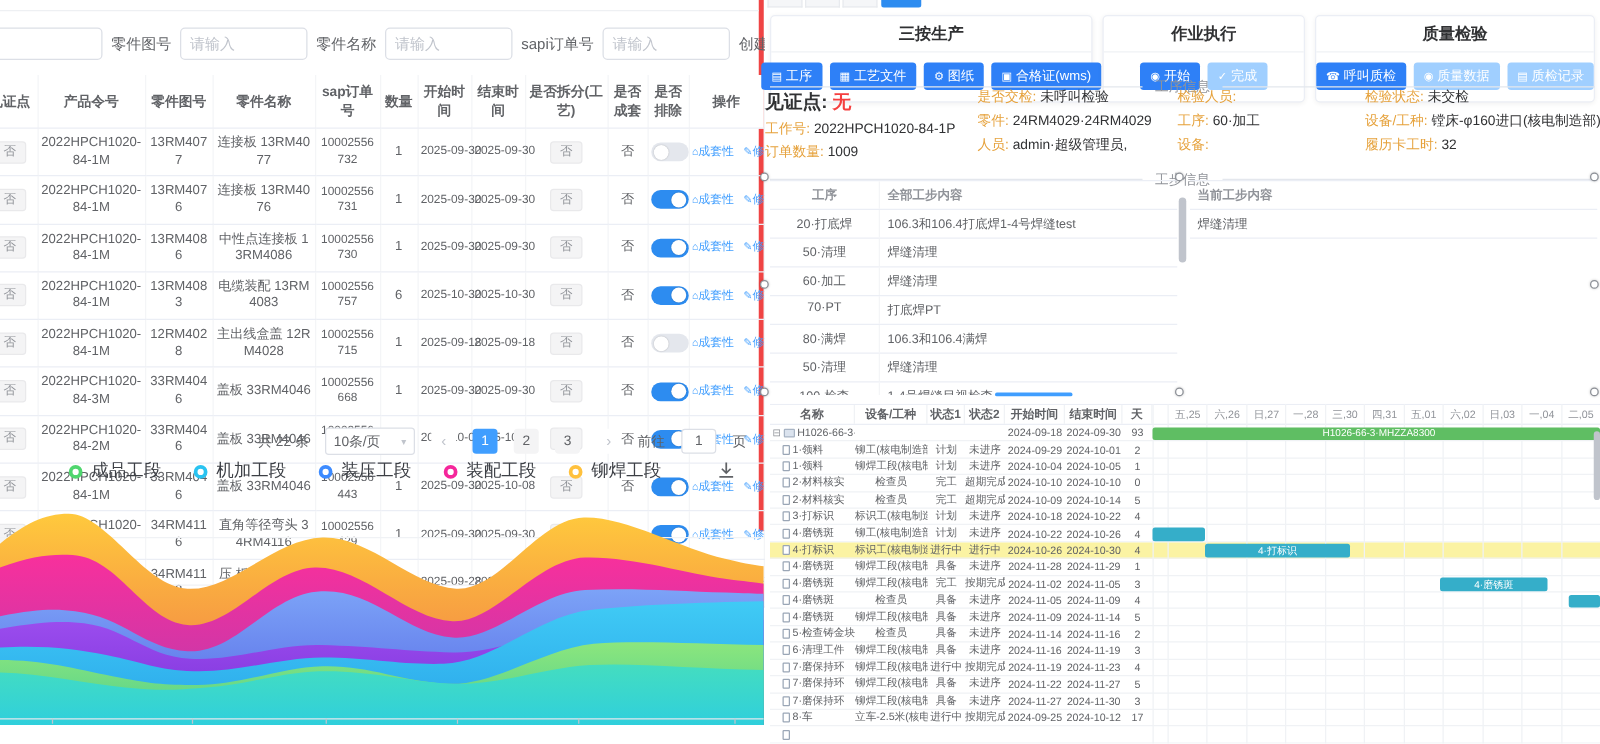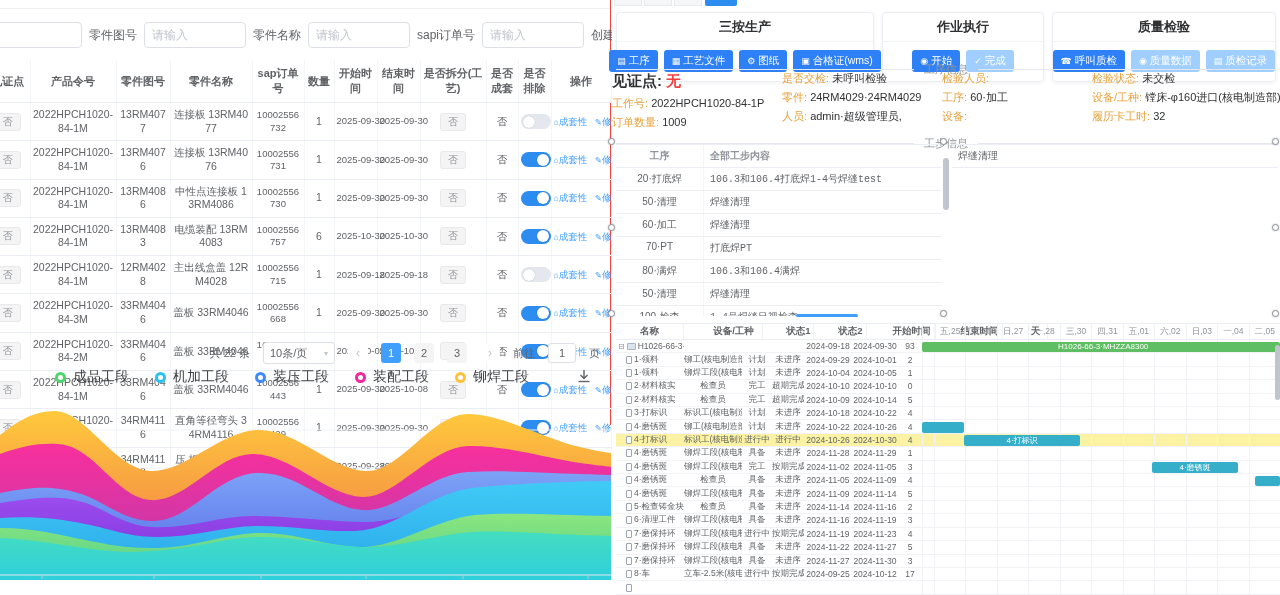--- a/index.html
+++ b/index.html
@@ -1,21 +1,21 @@
 <!DOCTYPE html>
 <html><head>
 <meta charset="utf-8">
 <style>
 * { margin:0; padding:0; box-sizing:border-box; }
 html,body { width:1280px; height:595px; overflow:hidden; background:#fff;
   font-family:"Liberation Sans","DejaVu Sans",sans-serif; color:#303133; }
 .stage { position:relative; width:1280px; height:595px; background:#fff; }
 
 
-.left-half { position:absolute; left:0; top:0; width:611px; height:425px; border-right:1px solid #ef4444; background:#fff; }
+.left-half { position:absolute; left:0; top:0; width:611px; height:425px; border-right:4px solid #ef4444; background:#fff; }
 .lh-topline { position:absolute; left:0; top:8px; width:100%; border-top:1px solid #eef0f3; }
 
 
 .filterbar { position:absolute; left:0; top:20px; width:611px; height:30px; display:flex; align-items:center; gap:7px; }
 .f-label { font-size:12px; color:#606266; white-space:nowrap; }
 .f-input { height:26px; border:1px solid #dcdfe6; border-radius:4px; background:#fff; font-size:12px; padding:0 7px; color:#303133; }
 .f-input::placeholder { color:#c0c4cc; }
 .f-cut { width:90px; margin-left:-8px; }
 .w100 { width:102px; }
 .chk { width:12px; height:12px; border:1px solid #dcdfe6; border-radius:2px; background:#fff; flex:0 0 auto; }
@@ -91,32 +91,32 @@
 .witness .wv { color:#f53f3f; margin-left:4px; }
 
 
 .steps-row { position:absolute; left:4px; top:144px; width:660px; height:172px; }
 .step-table { position:absolute; top:0; bottom:0; overflow:hidden; border-top:1px solid #ebeef5; }
 .st-left { left:0; width:326px; }
 .st-right { left:336px; width:326px; }
 .srow { display:flex; border-bottom:1px solid #ebeef5; }
 .srow > div { padding:4px 6px; font-size:10px; color:#606266; }
 .sc1 { width:88px; text-align:center; border-right:1px solid #f4f5f7; }
-.sc2 { flex:1; text-align:left;font-family:Liberation Mono, monospace; }
+.sc2 { flex:1; text-align:left; }
 .shead > div { color:#909399; font-weight:bold; font-size:10px; }
 .vscroll { position:absolute; width:6px; border-radius:3px; background:#c0c4cc; }
 .vs-steps { left:327px; top:14px; height:52px; }
 .hscroll-ind { position:absolute; left:180px; top:170px; width:62px; height:3px; border-radius:2px; background:#409eff; }
 
 
 .handle { position:absolute; width:7px; height:7px; border-radius:50%; background:#fff; border:1px solid #8c9097; box-shadow:0 0 2px rgba(0,0,0,.25); z-index:30; }
 
 
 .gantt { position:absolute; left:4px; top:323px; width:664px; height:272px; overflow:hidden; }
-.ghead { display:flex; height:17px; border-top:1px solid #ebeef5; border-bottom:1px solid #ebeef5;gap:21px; }
+.ghead { display:flex; height:17px; border-top:1px solid #ebeef5; border-bottom:1px solid #ebeef5; }
 .ghead .hc { font-size:9.5px; font-weight:bold; color:#606266; display:flex; align-items:center; justify-content:center; border-right:1px solid #f0f2f5; }
 .gc0{width:68px}.gc1{width:58px}.gc2{width:30px}.gc3{width:32px}.gc4{width:48px}.gc5{width:46px}.gc6{width:24px}
 .grow { display:flex; height:13.42px; border-bottom:1px solid #f0f2f5; align-items:center; }
 .grow[data-hl="true"] { background:#fbf3a3; }
 .grow > div { font-size:8.5px; color:#606266; overflow:hidden; white-space:nowrap; }
 .gname { width:68px; padding-left:2px; display:flex; align-items:center; gap:2px; text-align:left; }
 .gname.child { padding-left:10px; }
 .gequip { width:58px; text-align:center; }
 .gs1 { width:30px; text-align:center; }
 .gs2 { width:32px; text-align:center; }
@@ -673,20 +673,23 @@
           </div>
 
           <div class="srow">
             <div class="sc1">100·检查</div>
             <div class="sc2">1-4号焊缝目视检查</div>
           </div>
 
       </div>
       <div class="vscroll vs-steps"></div>
       <div class="step-table st-right">
+        <div class="srow shead">
+          <div class="sc2">当前工步内容</div>
+        </div>
 
           <div class="srow">
             <div class="sc2">焊缝清理</div>
           </div>
 
       </div>
       <div class="hscroll-ind"></div>
     </div>
 
     <span class="handle" style="left:-4px;top:138px"></span>

